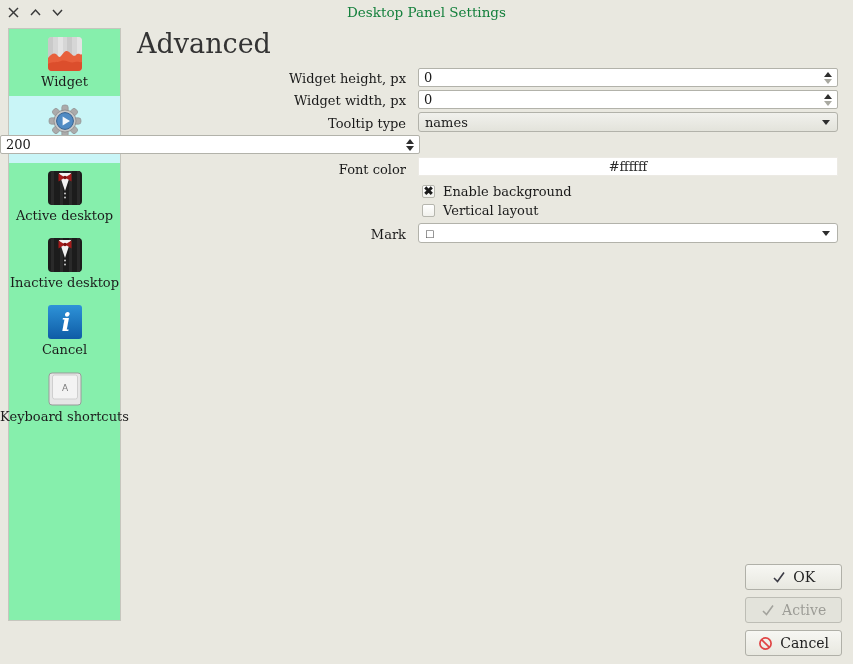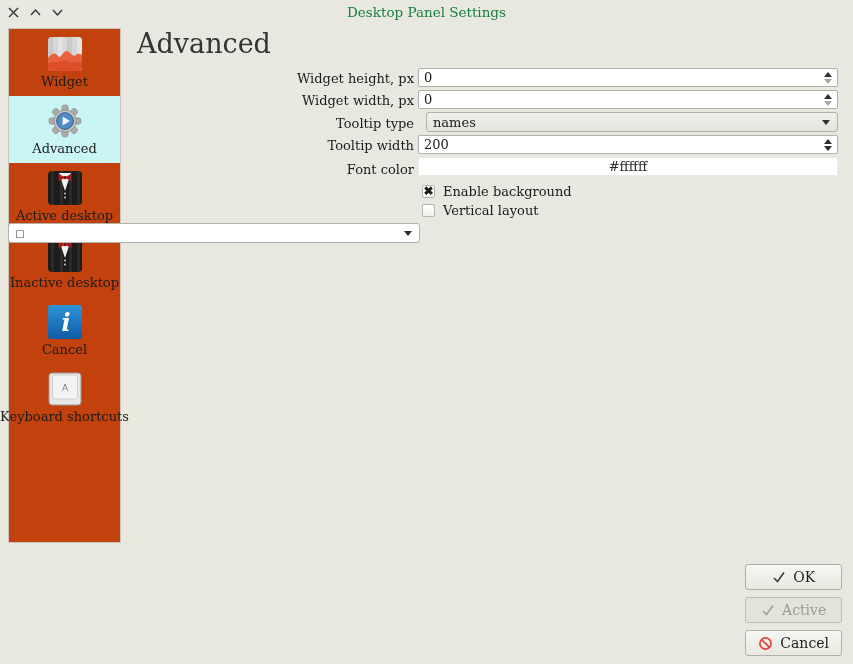--- a/index.html
+++ b/index.html
@@ -12,56 +12,56 @@
     overflow:hidden;
   }
 
   
   .win-controls { position:absolute; left:6px; top:5px; display:flex; gap:7px; }
   .win-btn { width:15px; height:15px; display:flex; align-items:center; justify-content:center; cursor:default; }
   .title { position:absolute; left:0; top:4px; width:100%; text-align:center; font-size:13.5px; color:#15803d; }
 
   
   .sidebar {
-    position:absolute; left:8px; top:28px; width:113px; height:515px;
-    background:#c2410c; border:1px solid #c6c6be;
+    position:absolute; left:8px; top:28px; width:113px; height:593px;
+    background:#86efac; border:1px solid #c6c6be;
   }
   .side-item {
     height:67px; display:flex; flex-direction:column;
     align-items:center; justify-content:center; gap:3px; cursor:default;
   }
   .side-item.selected { background:#c9f5f7; }
   .side-icon { width:34px; height:34px; flex:none; }
   .side-label { font-size:13px; color:#1c1c1c; white-space:nowrap; }
 
   
   .heading { position:absolute; left:137px; top:28px; font-size:27px; color:#333; }
 
   .form { position:absolute; left:0; top:68px; width:853px; }
   .frow { display:flex; align-items:center; margin-bottom:1px; }
-  .flabel { width:418px; flex:none; text-align:right; font-size:13px; padding-right:4px; }
+  .flabel { width:418px; flex:none; text-align:right; font-size:13px; padding-right:12px; }
   .fctrl { width:420px; flex:none; }
 
   .spin {
     height:19px; background:#fff; border:1px solid #b2b2aa; border-radius:2px;
     display:flex; align-items:center; margin-bottom:2px;
   }
   .spin input {
     flex:1; min-width:0; border:none; outline:none; background:transparent;
     font-family:"DejaVu Serif", serif; font-size:13px; color:#1a1a1a; padding:0 5px;
   }
   .spin-arrows { width:16px; display:flex; flex-direction:column; align-items:center; gap:2px; padding-right:2px; cursor:default; }
   .tri-up { width:0; height:0; border-left:4px solid transparent; border-right:4px solid transparent; border-bottom:5px solid #2e2e2e; }
   .tri-down { width:0; height:0; border-left:4px solid transparent; border-right:4px solid transparent; border-top:5px solid #2e2e2e; }
   .tri-down.dim { border-top-color:#a9a9a1; }
 
   .combo {
     height:20px; border:1px solid #b2b2aa; border-radius:3px;
     background:linear-gradient(#f1f1ed,#e3e3db);
-    display:flex; align-items:center; margin-bottom:2px; cursor:default;margin-left:8px;
+    display:flex; align-items:center; margin-bottom:2px; cursor:default;
   }
   .combo .combo-value { flex:1; font-size:13px; padding:0 6px; color:#1a1a1a; }
   .combo .combo-arrow { width:0; height:0; border-left:4.5px solid transparent; border-right:4.5px solid transparent; border-top:5px solid #2e2e2e; margin-right:7px; }
   .combo.white-bg { background:#ffffff; }
   .combo.mark-combo .combo-value { font-size:10px; color:#4a4a4a; }
 
   .color-btn {
     height:19px; background:#ffffff; border:1px solid #eceae4; border-radius:1px;
     display:flex; align-items:center; justify-content:center;
     font-size:13px; color:#2a2a2a; margin-bottom:5px; cursor:default;
@@ -250,21 +250,20 @@
     <span class="flabel">Tooltip type</span>
     <div class="fctrl">
       <div class="combo">
         <span class="combo-value">names</span>
         <span class="combo-arrow"></span>
       </div>
     </div>
   </div>
 
   <div class="frow">
-    <span class="flabel">Tooltip width</span>
     <div class="fctrl">
       <div class="spin">
         <input value="200" style="">
         <div class="spin-arrows">
           <div class="tri-up"></div>
           <div class="tri-down"></div>
         </div>
       </div>
     </div>
   </div>
@@ -282,20 +281,21 @@
     <span class="cb-box">✖</span>
     <span class="cb-label">Enable background</span>
   </div>
   <div class="cb-row">
     <span class="cb-box"></span>
     <span class="cb-label">Vertical layout</span>
   </div>
   <div class="cb-gap"></div>
 
   <div class="frow">
+    <span class="flabel">Mark</span>
     <div class="fctrl">
       <div class="combo white-bg mark-combo">
         <span class="combo-value">□</span>
         <span class="combo-arrow"></span>
       </div>
     </div>
   </div>
 </div>
 
 <div class="footer">

